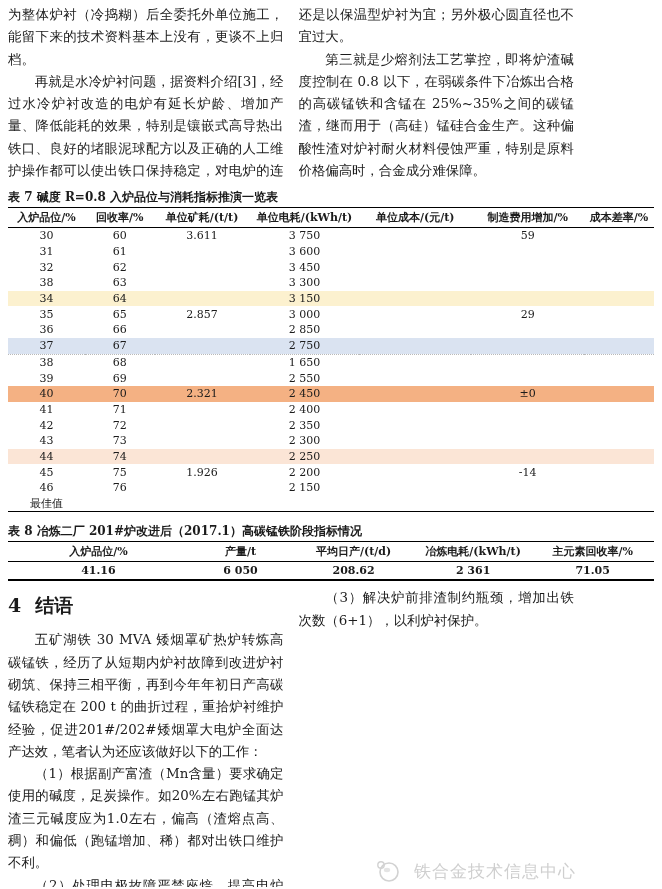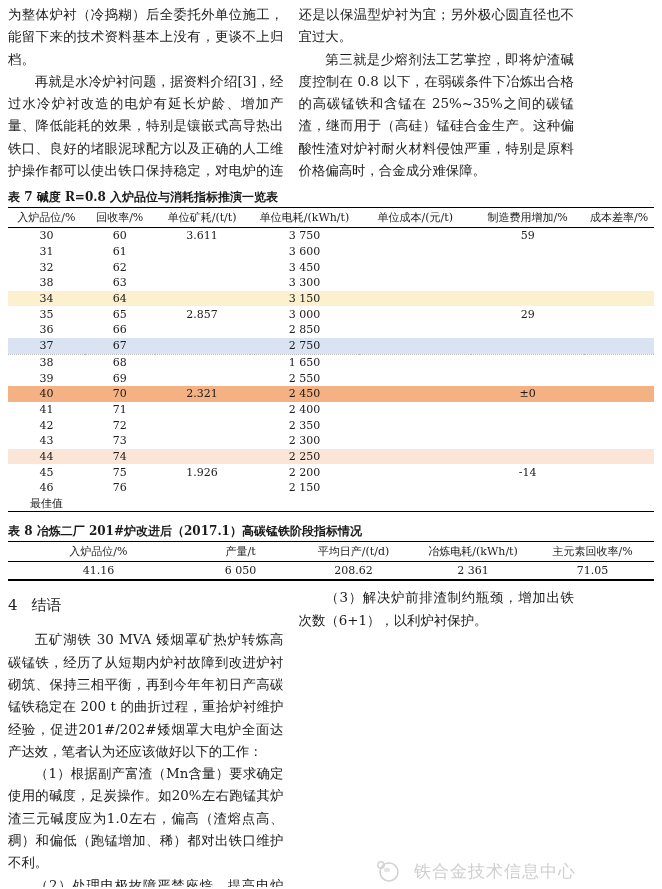--- a/index.html
+++ b/index.html
@@ -14,32 +14,32 @@
   .col{width:311px;overflow:hidden;}
   .para{margin:0;font-size:13.4px;line-height:22.3px;text-align:justify;}
   .para.ind{text-indent:2em;}
   .intro-cols{height:181px;}
   
   .tbl-caption{font-size:12px;font-weight:bold;text-align:left;margin:5px 0 3px 0;line-height:14px;}
   table{border-collapse:collapse;width:646px;table-layout:fixed;}
   table.t7{border-top:1.5px solid #000;border-bottom:1.5px solid #000;}
   table.t8{border-top:1.5px solid #000;border-bottom:2px solid #000;}
   thead th{
-    font-size:11px;font-weight:normal;vertical-align:middle;
+    font-size:11px;font-weight:bold;vertical-align:middle;
     height:19px;border-bottom:1px solid #000;padding:0;white-space:nowrap;
   }
   tbody td{
     font-size:11px;text-align:center;vertical-align:middle;height:15.7px;
     padding:0;white-space:nowrap;
   }
-  table.t8 tbody td{height:17px;}
+  table.t8 tbody td{height:17px;font-weight:bold;}
   tr.dotted-bottom td{border-bottom:1px dotted #b9b9b9;}
   
   .concl-cols{margin-top:6px;height:300px;}
-  .sec-heading{font-size:15px;font-weight:normal;margin:8px 0 14px 0;line-height:20px;}
+  .sec-heading{font-size:19px;font-weight:bold;margin:8px 0 14px 0;line-height:20px;}
   .sec-heading .num{margin-right:14px;}
   
   .watermark{
     position:absolute;right:6px;bottom:6px;display:flex;align-items:center;gap:13px;
     color:#cfcfcf;font-size:17px;letter-spacing:1px;user-select:none;
   }
   .wm-icon{display:inline-block;width:26px;height:24px;}
 </style>
 </head>
 <body>

